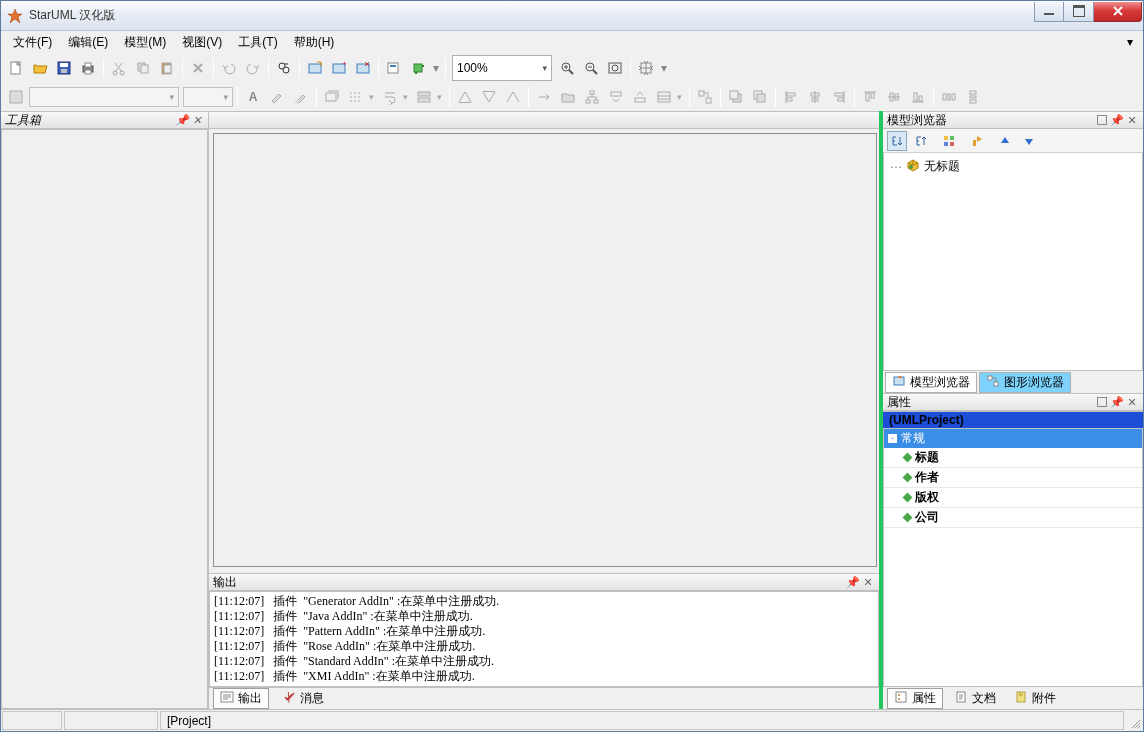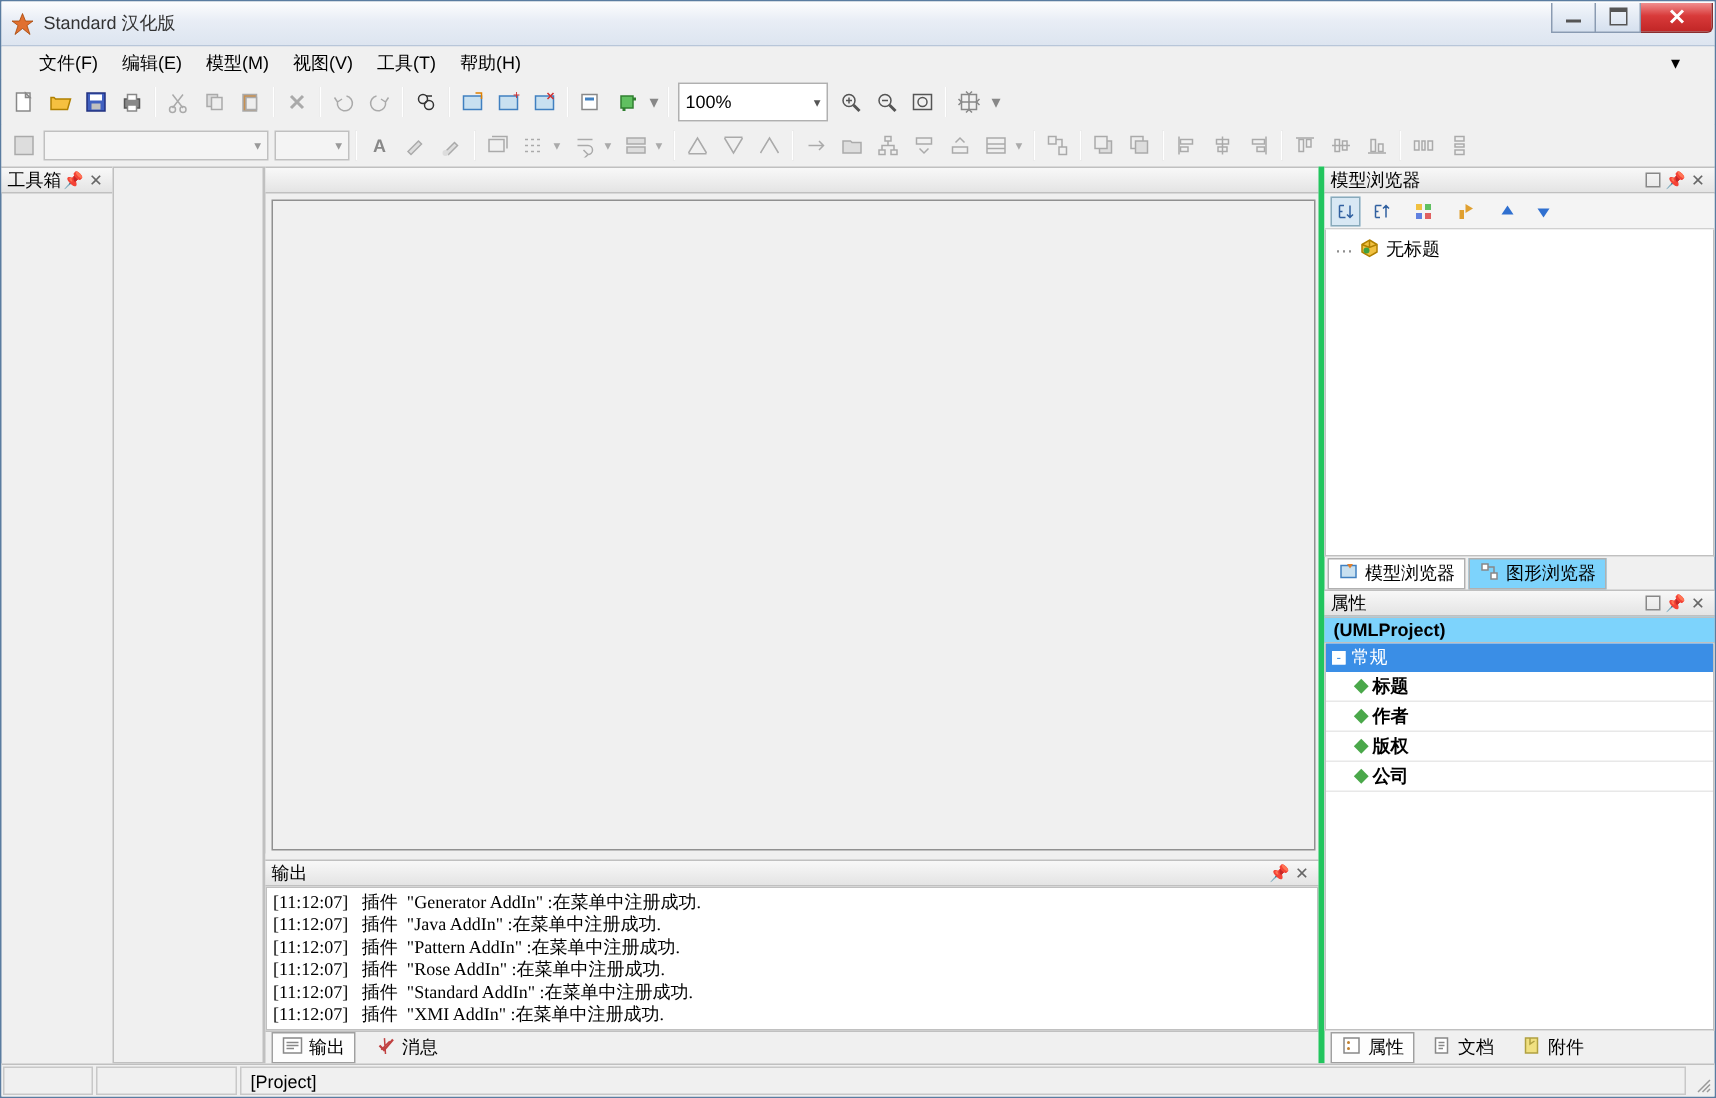--- a/index.html
+++ b/index.html
@@ -12,39 +12,39 @@
 .titlebar .title { flex: 1; color: #333; }
 .win-controls { display: flex; height: 20px; margin-top:-8px; margin-right: 1px;}
 .win-btn { width: 30px; height: 20px; margin-left: 0; border: 1px solid #8a9bb2; border-top:none; background: linear-gradient(#f3f6fb,#d5e0ee); display: flex; align-items: center; justify-content: center; font-size: 10px; color:#444;}
 .win-btn + .win-btn { border-left: none; }
 .win-btn.close { width: 48px; background: linear-gradient(#f08e8e,#d83a3a 45%,#c12626); border-color:#8a2d2d; border-bottom-right-radius:4px; color:#fff; font-size:13px;}
 .win-btn.min::before{content:"";display:block;width:10px;height:2px;background:#555;margin-top:6px;}
 .win-btn.max::before{content:"";display:block;width:10px;height:8px;border:1px solid #555;border-top-width:3px;}
 .win-btn svg{display:block;}
 
 
-.menubar { height: 22px; display: flex; align-items: center; padding: 0 17px; background:#f0f0f0;justify-content:center; }
+.menubar { height: 22px; display: flex; align-items: center; padding: 0 4px; background:#f0f0f0;justify-content:center; }
 .menubar .menu-item { padding: 2px 8px; cursor: default; }
 .menubar .expand { margin-left: auto; padding-right:6px; }
 
 
 .toolbar { display: flex; align-items: center; padding: 2px 4px; gap: 2px; min-height:28px; background:#f0f0f0;}
 .toolbar .sep { width: 1px; height: 20px; background: #c0c0c0; margin: 0 2px; border-right:1px solid #fff; }
 .tbtn { width: 22px; height: 22px; display: flex; align-items: center; justify-content: center; color:#888; }
 .tbtn.enabled { color:#333; }
 .tbtn svg { display:block; }
 .zoom-combo { width:100px; height:20px; border:1px solid #b0b0b0; background:#fff; display:flex; align-items:center; padding:12px 4px; margin:0 2px;}
 .zoom-combo::after{content:"▾"; margin-left:auto; color:#555; font-size:9px;}
 .style-combo { height:20px; border:1px solid #c0c0c0; background:#f4f4f4; display:flex; align-items:center; padding:0 4px; color:#888;}
 .style-combo.w1{width:150px;} .style-combo.w2{width:50px; margin-left:2px;}
 .style-combo::after{content:"▾"; margin-left:auto; color:#999; font-size:9px;}
 
 
 .main { flex:1; display:flex; min-height:0; }
-.col-left { width:176px; display:flex; flex-direction:row; border-right:1px solid #c0c0c0;}
+.col-left { width:208px; display:flex; flex-direction:column; border-right:1px solid #c0c0c0;font-style:italic;}
 .col-center { flex:1; display:flex; flex-direction:column; min-width:0;}
 .col-right { width:264px; display:flex; flex-direction:column; border-left:4px solid #22c55e;}
 
 
 .panel-header { height:18px; background:linear-gradient(#f8f8f8,#e4e4e4); border:1px solid #c0c0c0; border-left:none; border-right:none; display:flex; align-items:center; padding:0 4px; font-size:12px;}
 .panel-header .spacer{flex:1;}
 .panel-header .pin, .panel-header .x { width:14px; height:14px; display:flex; align-items:center; justify-content:center; font-size:11px; color:#666; margin-left:1px;}
 .panel-header .dock{width:10px;height:10px;border:1px solid #888;margin-right:2px;}
 .panel-body { flex:1; background:#f0f0f0; border:1px solid #c0c0c0; margin:0; }
 .canvas-area{flex:1; background:#f0f0f0; border:1px solid #909090; margin:4px 2px 2px 4px;}
@@ -61,21 +61,21 @@
 
 .tree-toolbar{height:24px; display:flex; align-items:center; gap:4px; padding:2px 4px; border-bottom:1px solid #d0d0d0; background:#f4f4f4;}
 .tree-toolbar .tbtn{width:20px;height:20px;}
 .tree-body{flex:1; background:#fff; border:1px solid #c0c0c0; border-top:none; padding:4px; font-size:12px;}
 .tree-item{display:flex;align-items:center;gap:4px;padding:1px 2px;}
 .browser-tabs{height:22px; display:flex; align-items:center; padding:2px 2px; gap:2px;}
 .browser-tabs .btab{display:flex;align-items:center;gap:4px;padding:1px 6px; border:1px solid #b0b0b0; background:#7dd3fc;}
 .browser-tabs .btab.active{background:#fff;}
 
 .props-panel{display:flex;flex-direction:column;flex:1;min-height:0;}
-.props-object{height:18px;background:#7dd3fc;border:1px solid #c0c0c0;border-left:none;border-right:none;padding:0 6px;display:flex;align-items:center;font-weight:bold;}
+.props-object{height:18px;background:#1d4ed8;border:1px solid #c0c0c0;border-left:none;border-right:none;padding:0 6px;display:flex;align-items:center;font-weight:bold;}
 .props-grid{flex:1;background:#fff;border:1px solid #c0c0c0;border-top:none;font-size:12px;}
 .props-cat{background:#3a8ee6;color:#fff;padding:1px 4px;display:flex;align-items:center;gap:4px;}
 .props-cat .toggle{width:9px;height:9px;border:1px solid #fff;background:#fff;color:#3a8ee6;font-size:9px;line-height:7px;text-align:center;}
 .props-row{display:flex;border-bottom:1px solid #e8e8e8;font-weight:bold;}
 .props-row .pname{width:50%;padding:1px 4px 1px 20px;display:flex;align-items:center;gap:4px;}
 .diamond{width:7px;height:7px;background:#4aa84a;transform:rotate(45deg);display:inline-block;}
 .props-tabs{height:22px;display:flex;align-items:center;padding:2px 4px;gap:4px;}
 
 
 .statusbar{height:22px; border-top:1px solid #c0c0c0; display:flex; align-items:stretch; background:#f0f0f0;}
@@ -91,21 +91,21 @@
 <body>
 
 <div class="window">
 
   <div class="titlebar">
     <span class="app-icon">
       <svg width="16" height="16" viewBox="0 0 16 16">
           <polygon points="8,1 10,6 15,6 11,9 13,15 8,11 3,15 5,9 1,6 6,6" fill="#e07030" stroke="#a04000" stroke-width="0.5"></polygon>
         </svg>
     </span>
-    <span class="title">Standard 汉化版</span>
+    <span class="title">StarUML 汉化版</span>
     <div class="win-controls">
       <div class="win-btn min"></div>
       <div class="win-btn max"></div>
       <div class="win-btn close">
         <svg width="12" height="10" viewBox="0 0 12 10">
             <path d="M2 1 L10 9 M10 1 L2 9" stroke="#fff" stroke-width="2"></path>
           </svg>
       </div>
     </div>
   </div>

